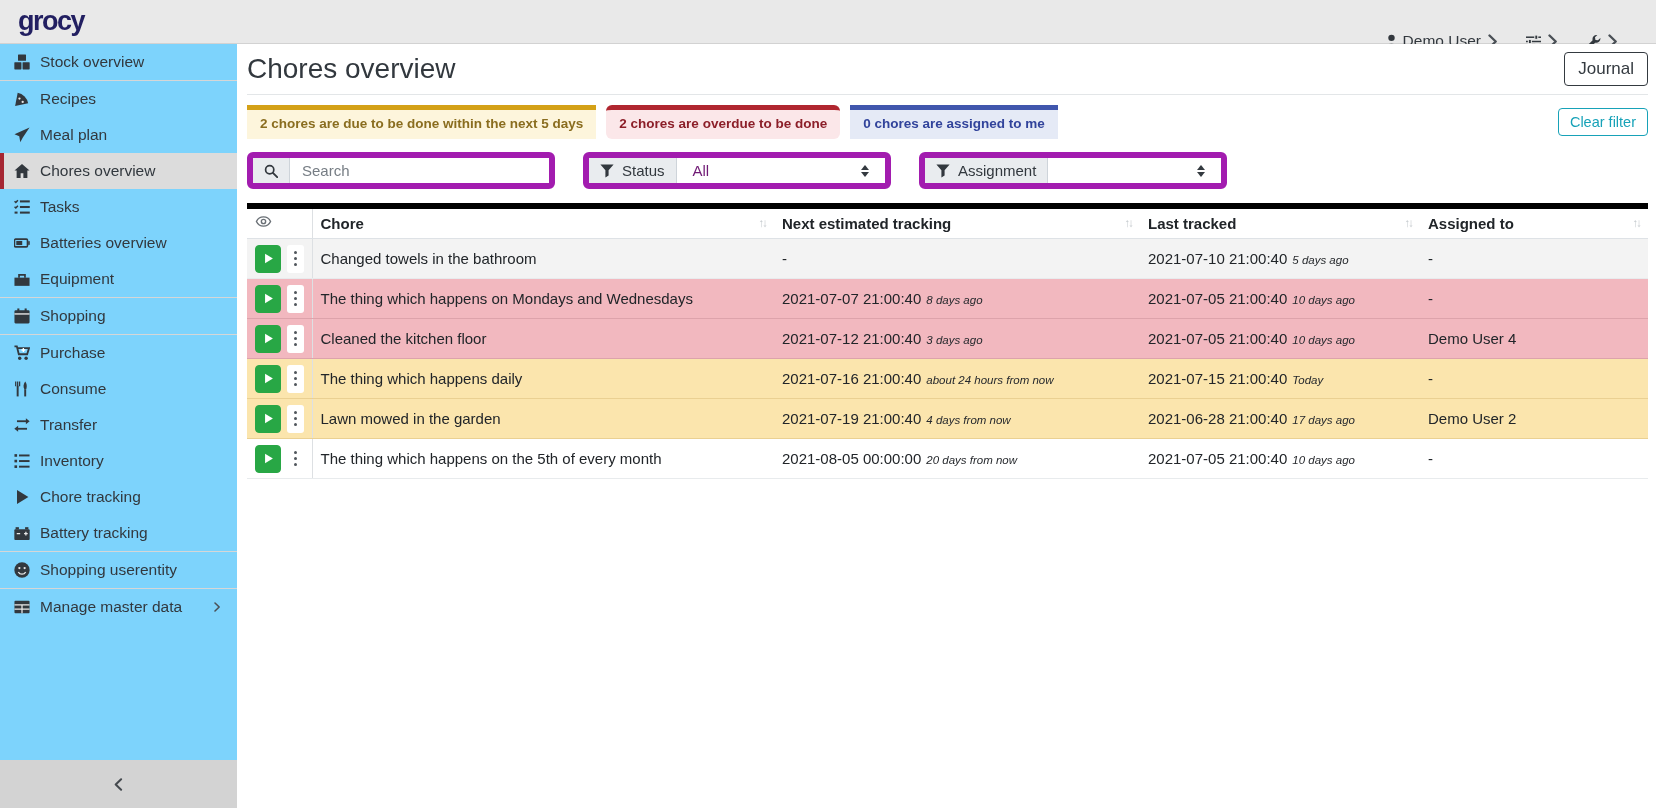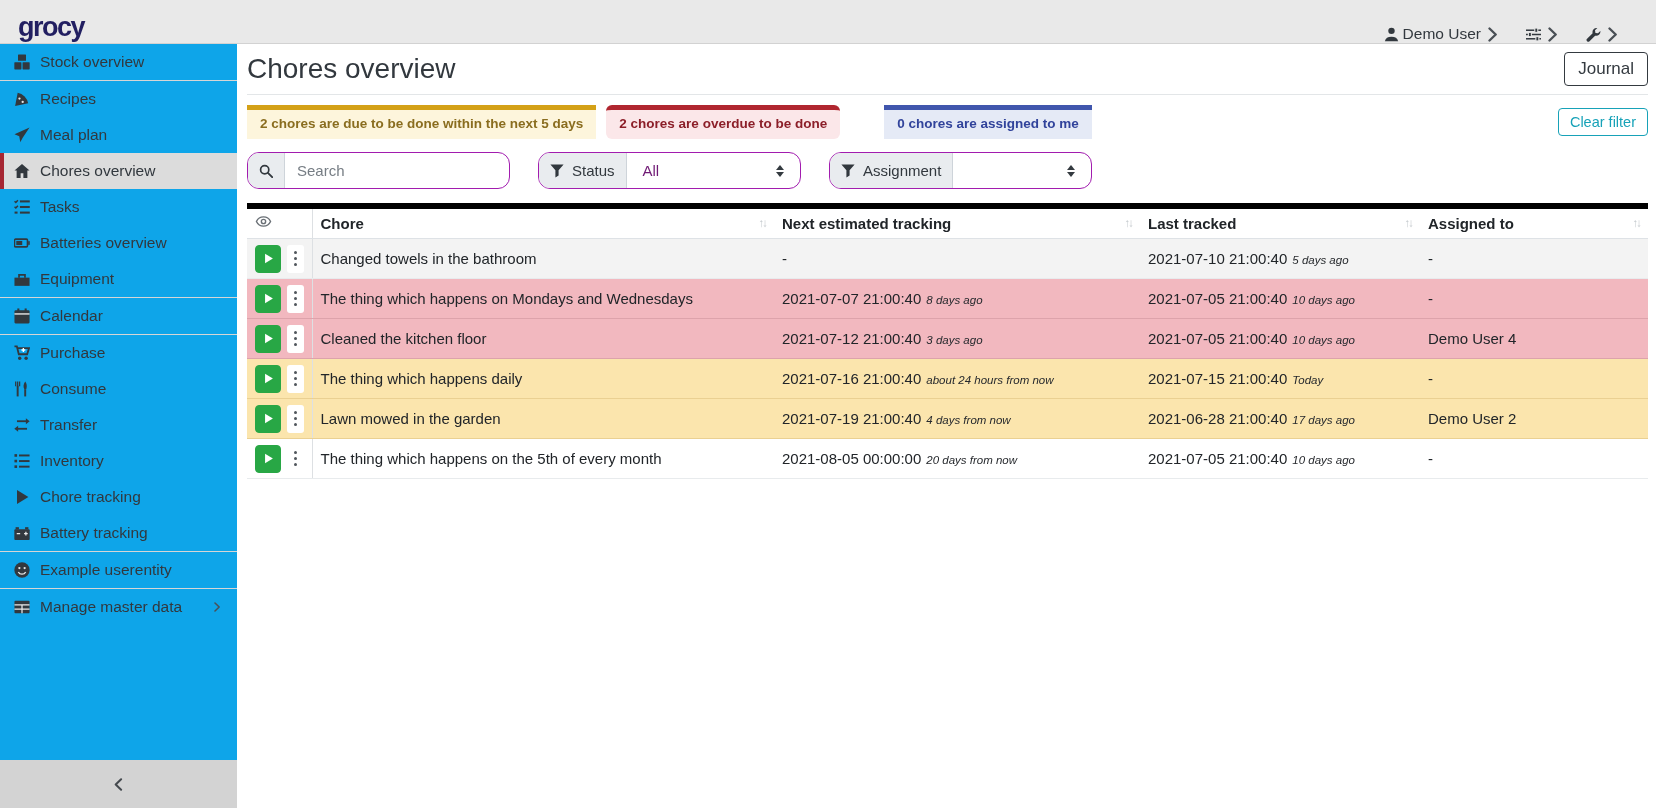--- a/index.html
+++ b/index.html
@@ -6,33 +6,33 @@
   html, body { width: 1656px; height: 808px; }
   body {
     font-family: "Liberation Sans", "DejaVu Sans", sans-serif;
     color: #32383e; background: #fff; overflow: hidden;
   }
   .app { display: grid; width: 100%; height: 100%;
          grid-template-columns: 237px 1fr; grid-template-rows: 44px 1fr; }
 
   
   .navbar { grid-column: 1 / 3; background: #e9e9e9; border-bottom: 1px solid #d2d2d2;
-            display: flex; align-items: flex-end; justify-content: space-between;
+            display: flex; align-items: center; justify-content: space-between;
             padding: 0 36px 0 18px; }
   .logo { font-size: 27px; font-weight: bold; color: var(--logo-navy,#221f61);
           letter-spacing: -1.5px; cursor: pointer; }
   .nav-right { display: flex; align-items: center; gap: 26px; }
   .nav-menu { display: flex; align-items: center; gap: 4px; font-size: 15.5px;
               cursor: pointer; color: #32383e; margin-top: 39px; }
   .ico { display: inline-block; }
   .nav-menu .ico { width: 15px; height: 15px; }
   .chev-sm { width: 9px; height: 9px; color: #4a5056; }
 
   
-  .sidebar { background: #0ea5e9; display: flex; flex-direction: column; overflow: hidden; }
+  .sidebar { background: #7dd3fc; display: flex; flex-direction: column; overflow: hidden; }
   .side-menu { flex: 1; }
   .side-item { display: flex; align-items: center; gap: 10px;
                padding: 9px 12px 9px 10px; border-left: 4px solid transparent;
                font-size: 15.5px; cursor: pointer; }
   .side-item.active { background: #dcdcdc; border-left-color: var(--active-red,#a62632); }
   .side-item .ico { width: 16px; height: 16px; flex: 0 0 16px; }
   .side-item .chev { margin-left: auto; width: 10px; height: 10px; color: #4a5056; }
   .side-divider { border-top: 1px solid #d6d6d6; }
   .side-footer { height: 48px; background: #d3d3d3; display: flex;
                  align-items: center; justify-content: center; cursor: pointer; }
@@ -45,27 +45,27 @@
   .btn { border-radius: 4px; background: #fff; font-family: inherit; cursor: pointer; }
   .btn-journal { border: 1px solid var(--journal-dark,#343a40); color: var(--journal-dark,#343a40);
                  padding: 6px 13px; font-size: 17px; }
   .title-hr { border: none; border-top: 1px solid #e3e6e8; margin: 8px 0 10px; }
 
   .banner-row { display: flex; align-items: stretch; gap: 1px; margin-bottom: 13px; }
   .banner { border-top: 5px solid; padding: 6px 13px 8px; font-size: 13.5px; font-weight: bold;
             display: flex; align-items: center; cursor: pointer; }
   .banner.warning { border-color: var(--warn-border); background: var(--warn-bg); color: var(--warn-text); }
   .banner.danger  { border-color: var(--dang-border); background: var(--dang-bg); color: var(--dang-text); border-radius: 6px; }
-  .banner.info    { border-color: var(--info-border); background: var(--info-bg); color: var(--info-text); margin-left: 34px; }
+  .banner.info    { border-color: var(--info-border); background: var(--info-bg); color: var(--info-text); }
   .btn-clear { margin-left: auto; align-self: center; border: 1px solid var(--teal,#17a2b8);
                color: var(--teal,#17a2b8); padding: 5px 11px; font-size: 14.5px; }
 
   .filter-row { display: flex; gap: 28px; margin-bottom: 14px; }
-  .igroup { display: flex; width: 263px; height: 37px; border: 1px solid #a21caf;
-            border-radius: 12px; background: #fff; overflow: hidden; }
+  .igroup { display: flex; width: 308px; height: 37px; border: 6px solid #a21caf;
+            border-radius: 6px; background: #fff; overflow: hidden; }
   .iaddon { background: #e9ecef; border-right: 1px solid #ced4da; display: flex;
             align-items: center; gap: 8px; padding: 0 11px; font-size: 15px; color: #32383e; }
   .iaddon .ico { width: 14px; height: 14px; }
   input.search { border: none; outline: none; flex: 1; padding: 0 12px; font-size: 15px;
                  font-family: inherit; color: #495057; background: transparent; }
   input.search::placeholder { color: #767d84; }
   .iselect { flex: 1; display: flex; align-items: center; justify-content: space-between;
              padding: 0 16px; font-size: 15px; color: #701a75; cursor: pointer; }
   .caret { display: flex; flex-direction: column; }
   .caret b { display: block; width: 0; height: 0; border-left: 4px solid transparent;
@@ -197,21 +197,21 @@
           <span>Equipment</span>
         </div>
         <div class="side-divider"></div>
         <div class="side-item">
           <svg class="ico " viewBox="0 0 14 14" fill="currentColor">
             <rect x="0.4" y="2" width="13.2" height="11.5" rx="1"></rect>
             <rect x="2.9" y="0.4" width="1.8" height="3"></rect>
             <rect x="9.3" y="0.4" width="1.8" height="3"></rect>
             <rect x="0.4" y="4.6" width="13.2" height="1.2" fill="#e9e9e9"></rect>
           </svg>
-          <span>Calendar</span>
+          <span>Shopping</span>
         </div>
         <div class="side-divider"></div>
         <div class="side-item">
           <svg class="ico " viewBox="0 0 14 14" fill="currentColor">
             <path d="M0.4 1.2h2.1l1.7 6.9h7.3l1.6-5.3H3.4" fill="none" stroke="currentColor" stroke-width="1.6"></path>
             <circle cx="5" cy="11.6" r="1.5"></circle>
             <circle cx="10.6" cy="11.6" r="1.5"></circle>
             <path d="M6.5 4.4h3.4M8.2 2.7v3.4" stroke="#fff" stroke-width="1.2" fill="none"></path>
           </svg>
           <span>Purchase</span>
@@ -261,21 +261,21 @@
           <span>Battery tracking</span>
         </div>
         <div class="side-divider"></div>
         <div class="side-item">
           <svg class="ico " viewBox="0 0 14 14" fill="currentColor">
             <circle cx="7" cy="7" r="6.7"></circle>
             <circle cx="4.7" cy="5.3" r="1" fill="#e9e9e9"></circle>
             <circle cx="9.3" cy="5.3" r="1" fill="#e9e9e9"></circle>
             <path d="M3.8 8.7a3.6 3.6 0 0 0 6.4 0" fill="none" stroke="#e9e9e9" stroke-width="1.2"></path>
           </svg>
-          <span>Example userentity</span>
+          <span>Shopping userentity</span>
         </div>
         <div class="side-divider"></div>
         <div class="side-item">
           <svg class="ico " viewBox="0 0 14 14" fill="currentColor">
             <rect x="0.4" y="1.5" width="13.2" height="11" rx="0.8"></rect>
             <path d="M0.4 5.1h13.2M7 5.1v7.4M0.4 8.8h13.2" stroke="#e9e9e9" stroke-width="1.1" fill="none"></path>
           </svg>
           <span>Manage master data</span>
           <svg class="ico chev" viewBox="0 0 14 14" fill="currentColor">
             <path d="M4.2 1.4 10 7l-5.8 5.6" fill="none" stroke="currentColor" stroke-width="2.2" stroke-linecap="round" stroke-linejoin="round"></path>

